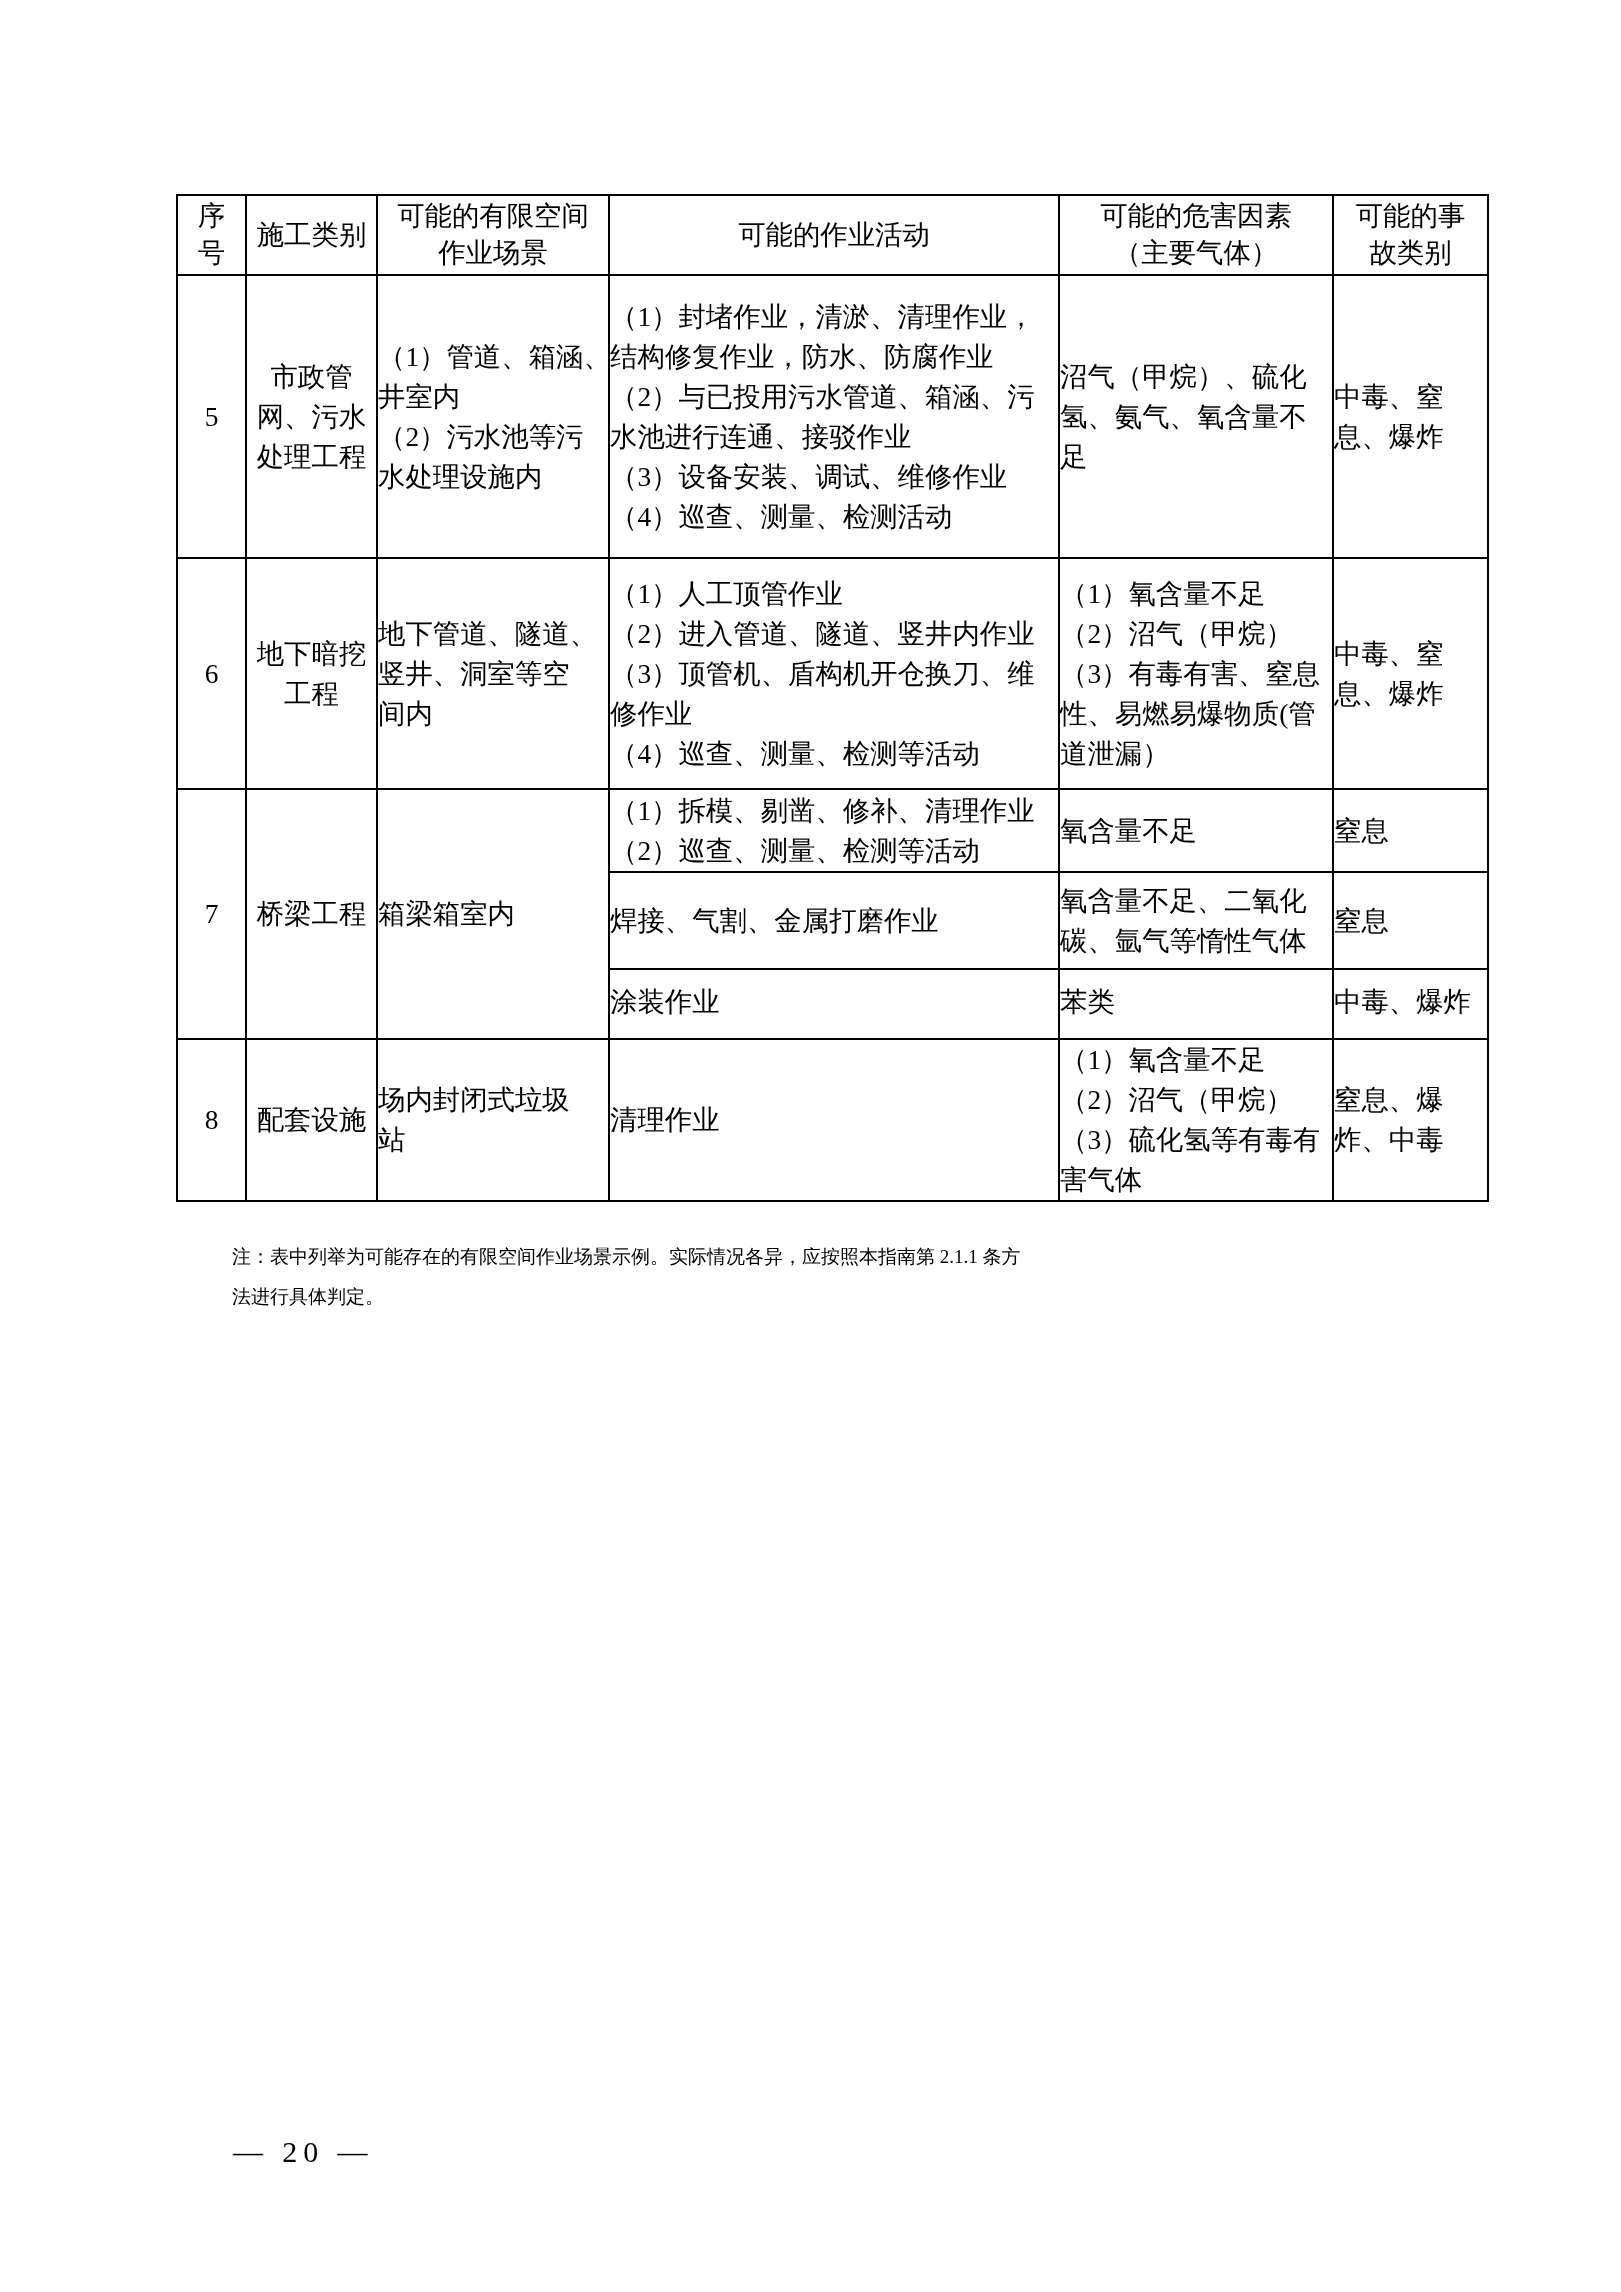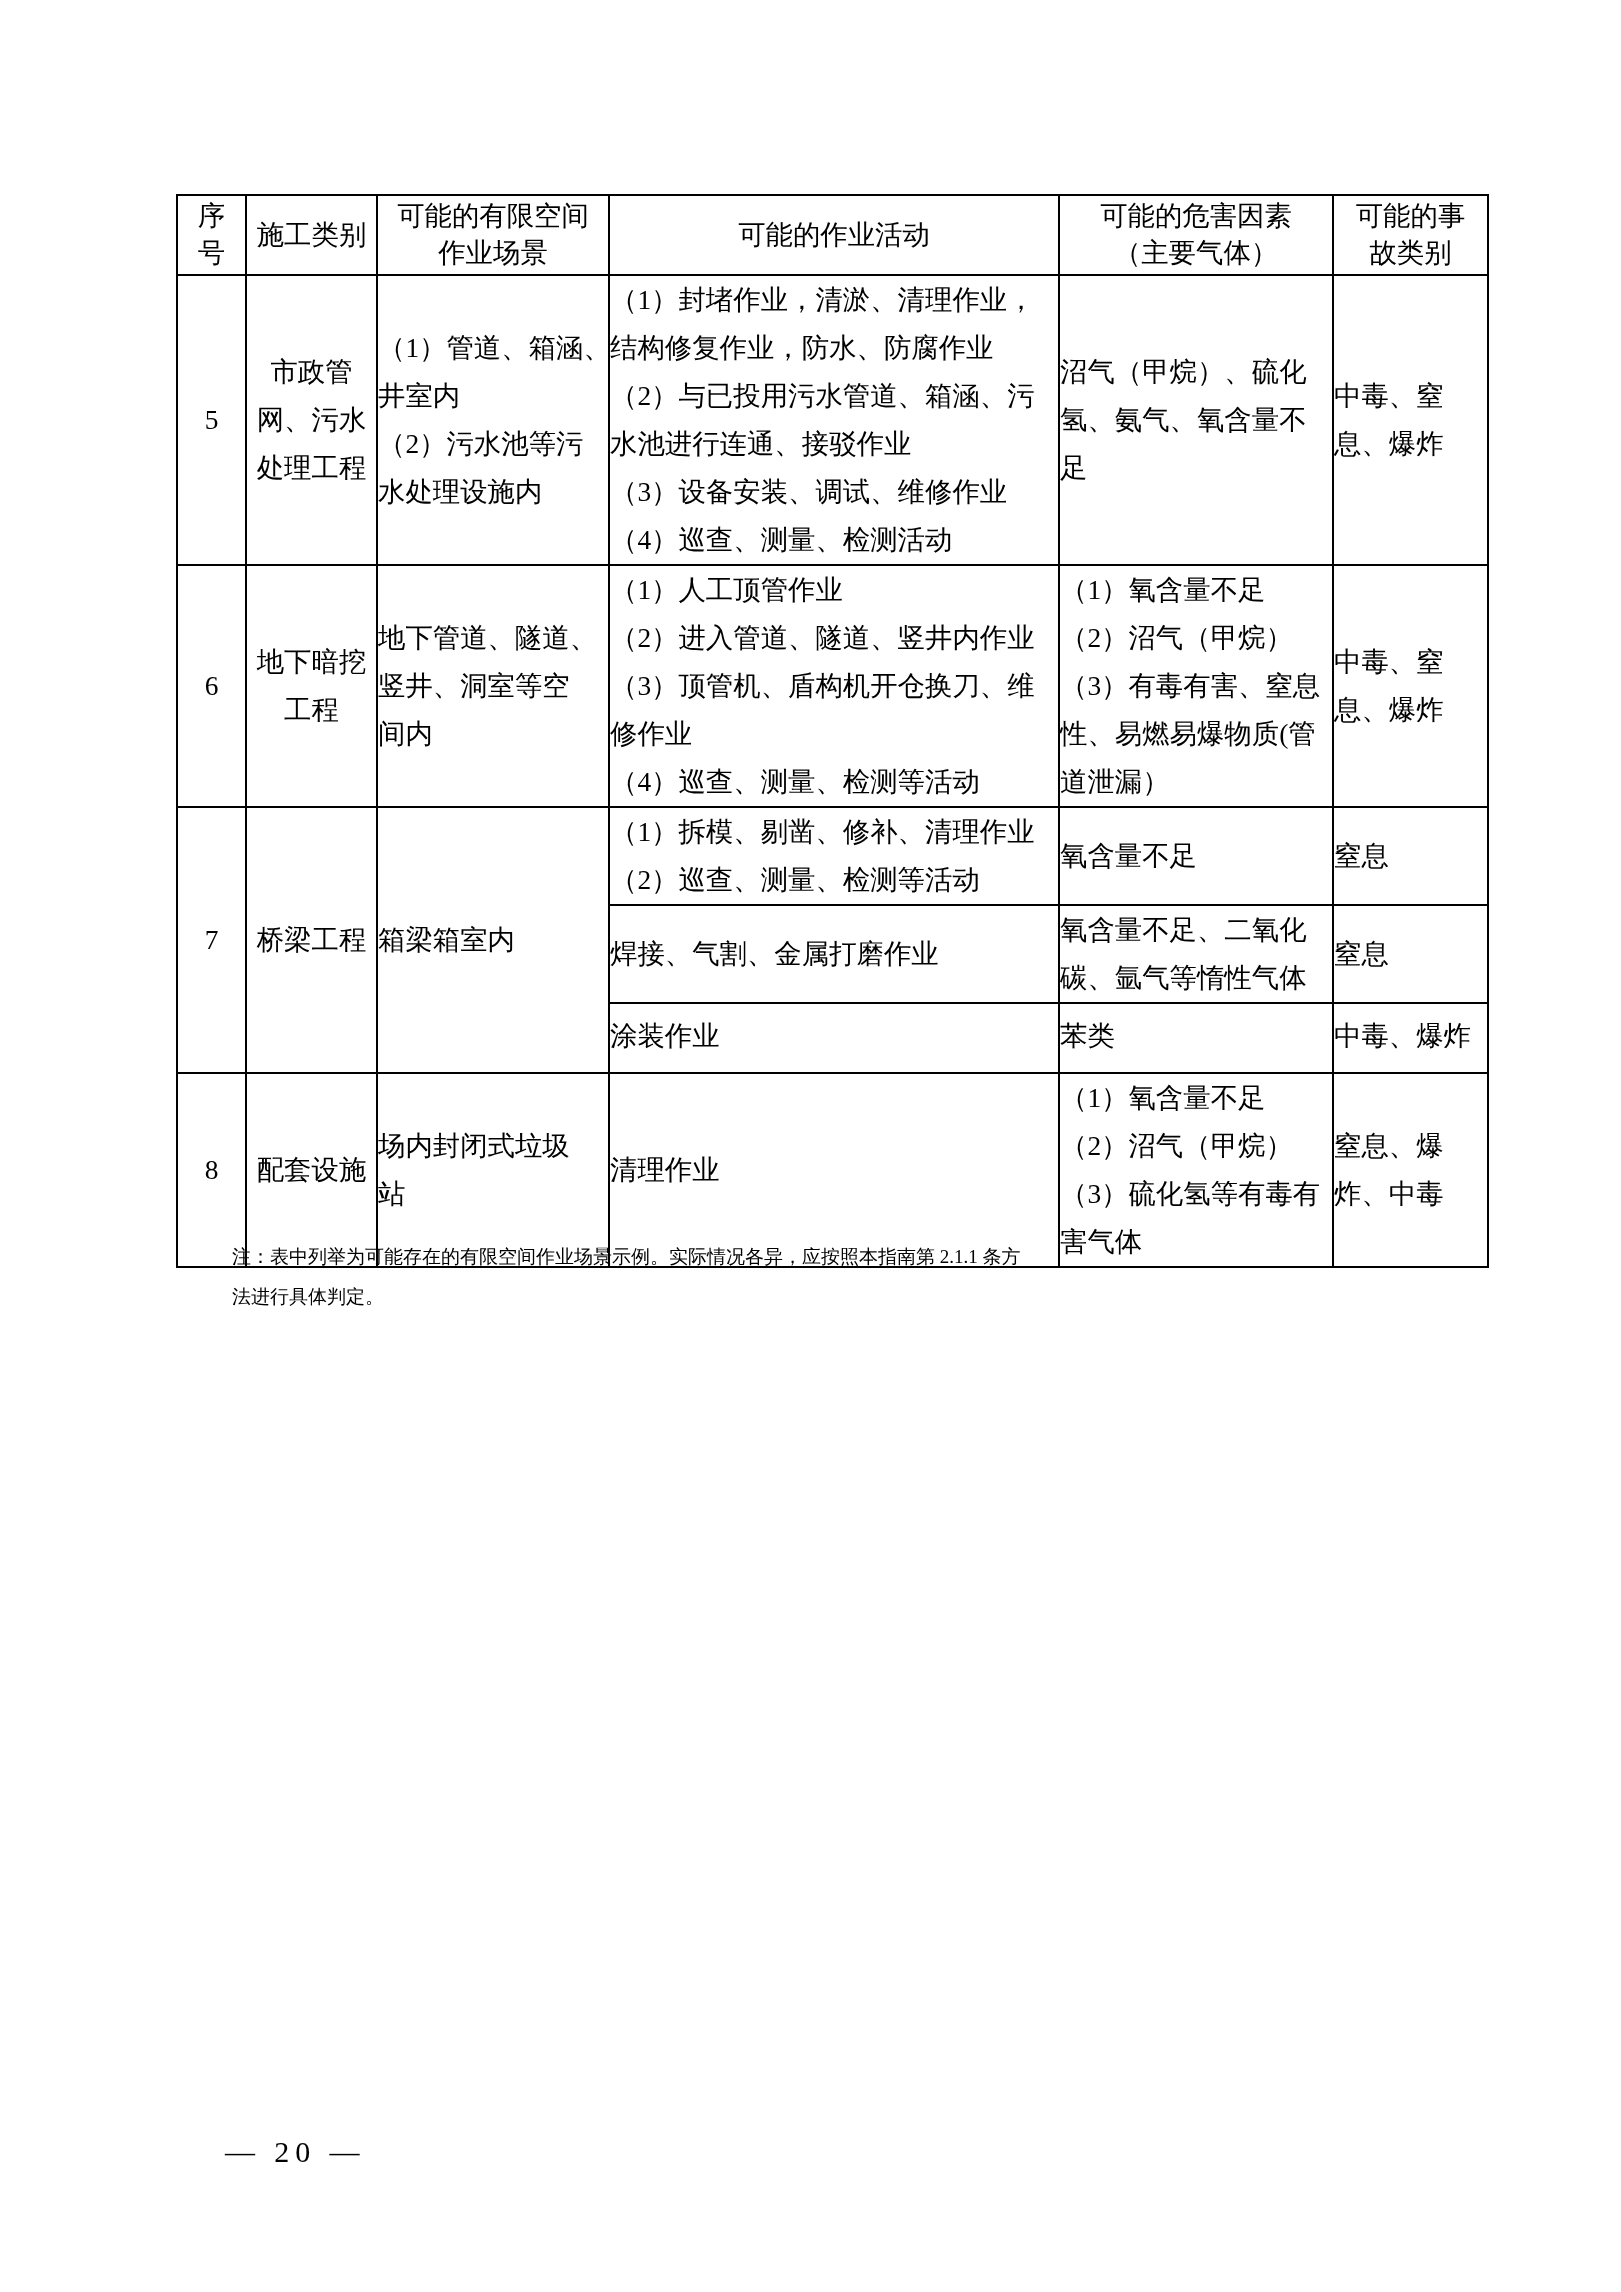--- a/index.html
+++ b/index.html
@@ -11,21 +11,21 @@
   .page{position:relative;width:1621px;height:2293px;background:#ffffff;overflow:hidden;}
   table.main{
     position:absolute;left:176px;top:194px;width:1311px;
     border-collapse:collapse;table-layout:fixed;
     border:2.9px solid #000;
   }
   table.main th, table.main td{
     border:2px solid #000;
     font-weight:normal;
     font-size:27.4px;
-    line-height:48px;
+    line-height:40px;
     white-space:pre;
     overflow:hidden;
     vertical-align:middle;
     padding:0;
   }
   table.main th{text-align:center;line-height:37px;}
   tr.h-hdr{height:80px;}
   tr.h-r5{height:283px;}
   tr.h-r6{height:231px;}
   tr.h-r7a{height:83px;}
@@ -36,21 +36,21 @@
   .c-cat{text-align:center;}
   .c-scene{text-align:left;padding-left:7.8px;}
   .c-act{text-align:left;padding-left:7.8px;}
   .c-haz{text-align:left;padding-left:7.8px;}
   .c-acc{text-align:left;padding-left:7.8px;}
   .note{
     position:absolute;left:232px;top:1237px;width:1274px;
     font-size:19px;line-height:40px;white-space:pre-line;
   }
   .pageno{
-    position:absolute;left:225px;top:2135px;
+    position:absolute;left:233px;top:2135px;
     font-size:30px;letter-spacing:5.9px;
   }
 </style>
 </head>
 <body>
 
 <div class="page">
 
   <table class="main">
     <colgroup>

